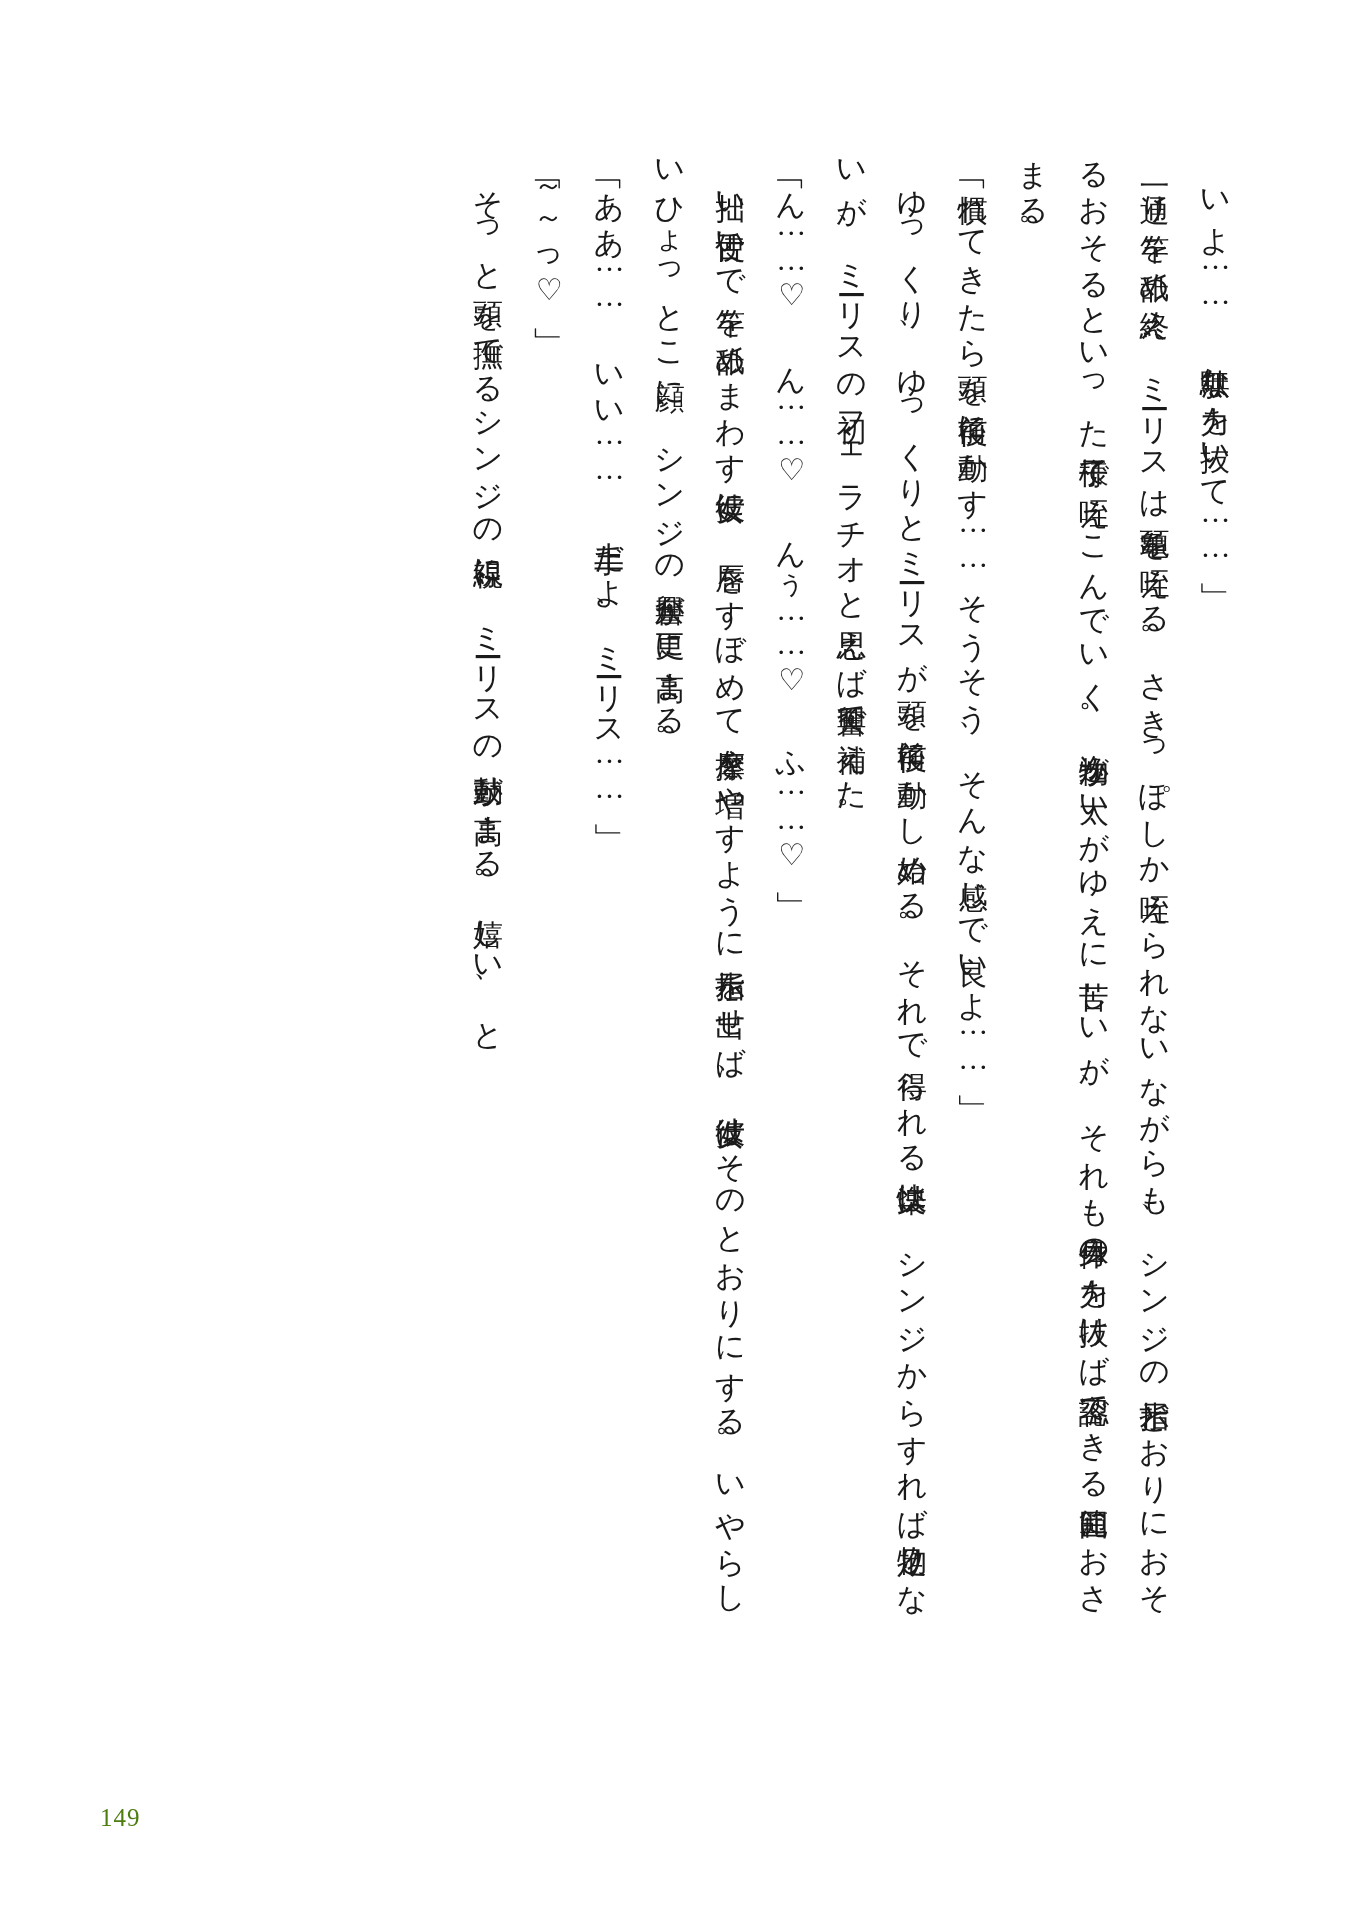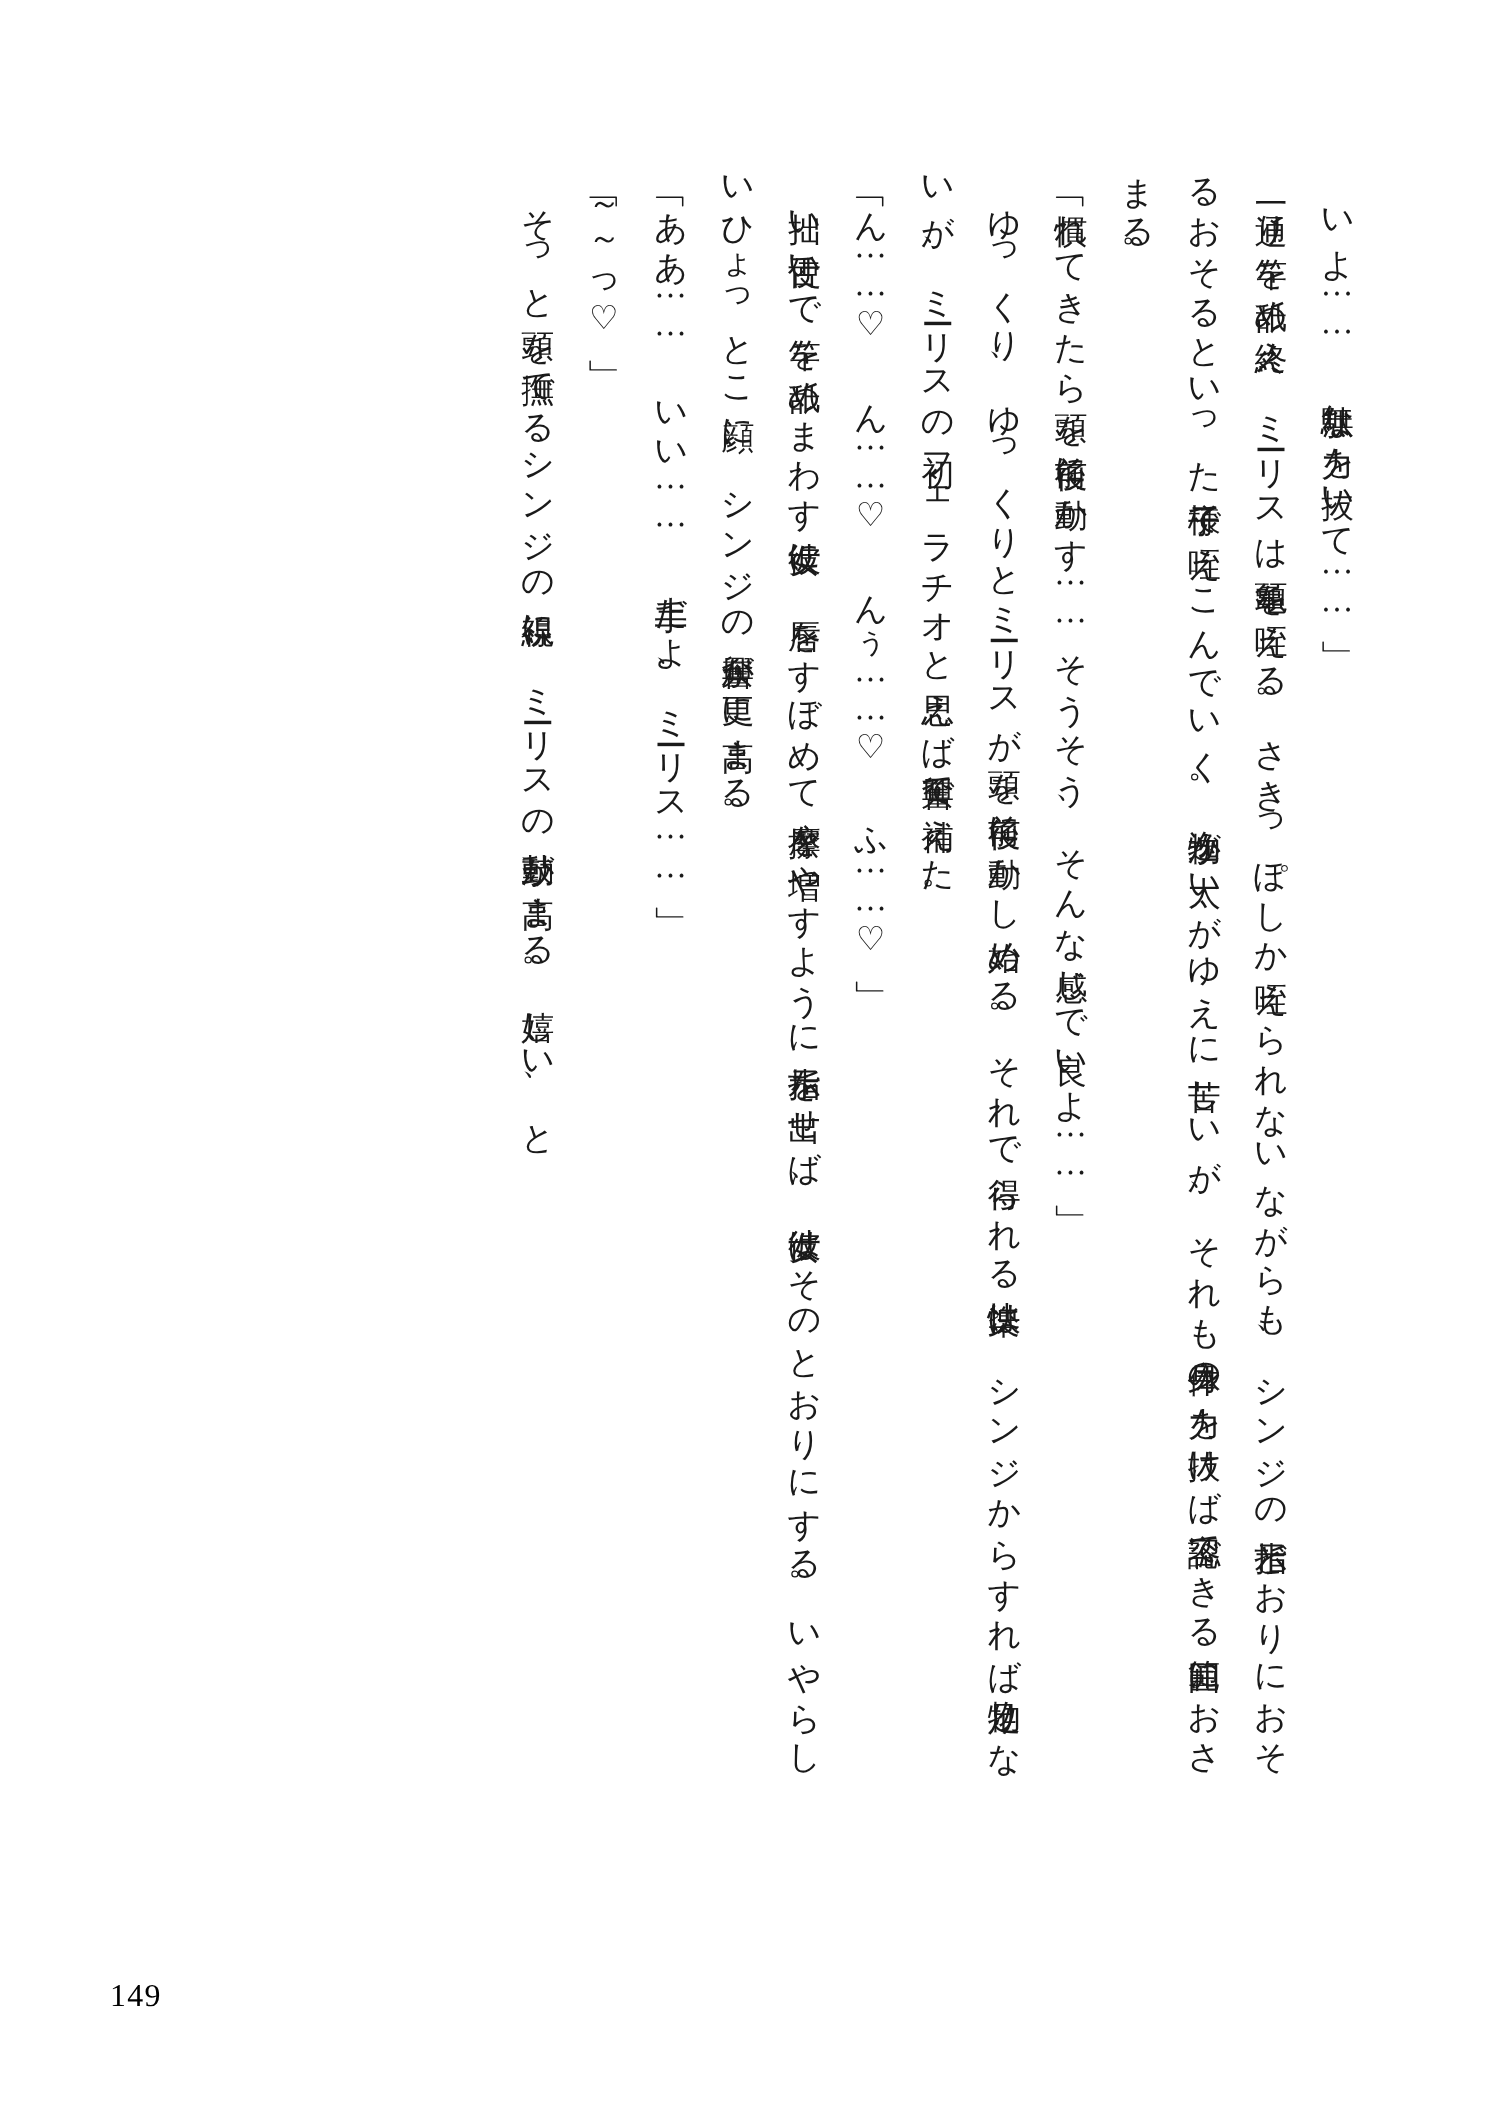--- a/index.html
+++ b/index.html
@@ -44,24 +44,24 @@
     margin: 0;
     padding: 0;
     text-indent: 1em;
   }
 
   
   #page-number {
     position: absolute;
     left: 100px;
     bottom: 88px;
-    font-size: 29px;
+    font-size: 25px;
     letter-spacing: 0.04em;
     font-family: "Liberation Serif", "DejaVu Serif", serif;
-    color: #000000;
+    color: #4d7c0f;
   }
 </style>
 </head>
 <body>
 
 <div id="page">
 
   <div id="text-block">
     <p class="para">いよ……　無駄な力を抜いて……」</p>
     <p class="para">一通り竿を舐め終え、ミーリスは亀頭を咥える。さきっぽしか咥えられないながらも、シンジの指示どおりにおそるおそるといった様子で咥えこんでいく。逸物が太いがゆえに苦しいが、それも身体の力を抜けば容認できる範囲におさまる。</p>

